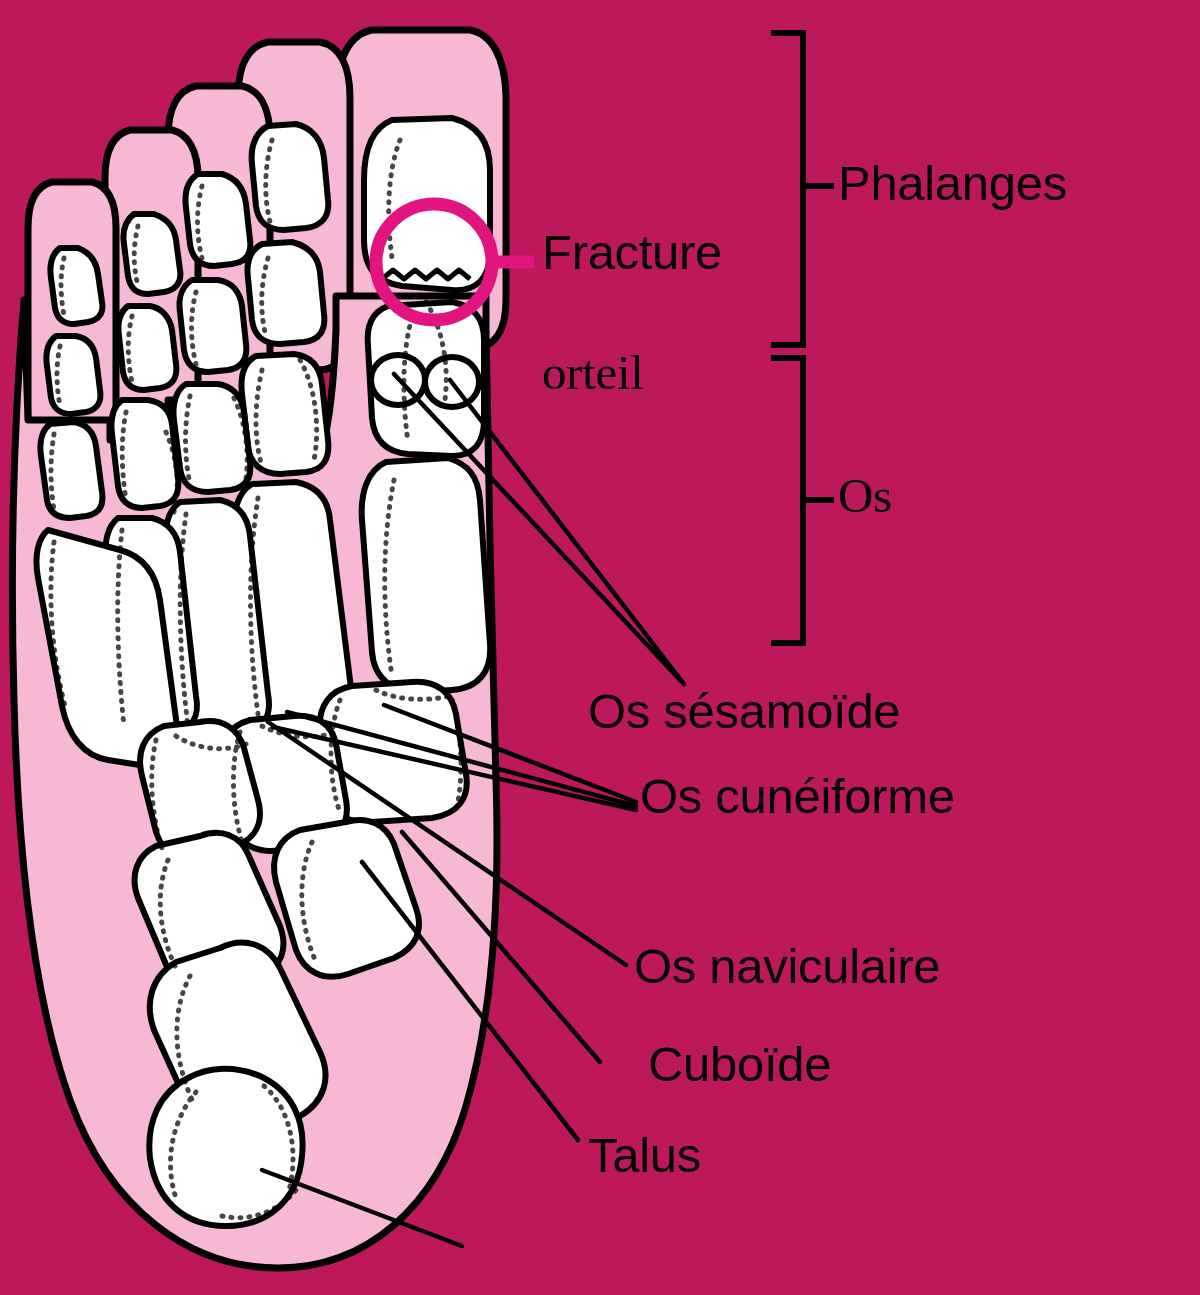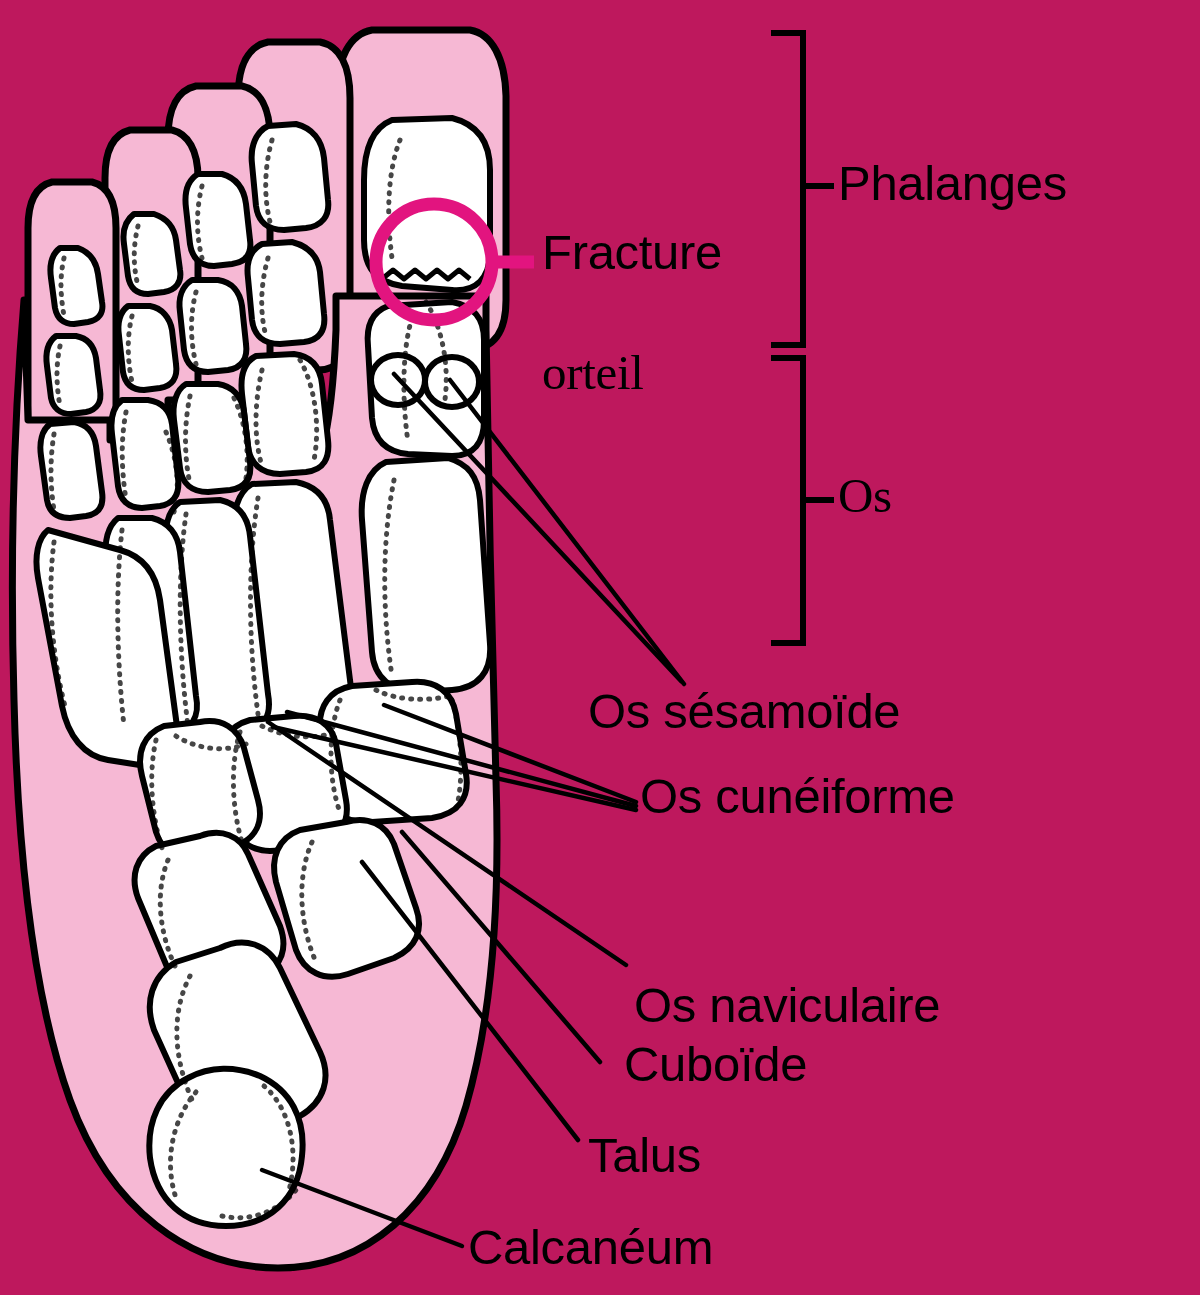--- a/index.html
+++ b/index.html
@@ -277,21 +277,20 @@
 
   <div class="lbl" style="left:838px; top:470px;font-family:Liberation Serif, serif;">Os</div>
 
   <div class="lbl" style="left:542px; top:227px;text-align:right;">Fracture</div>
   <div class="lbl" style="left:542px; top:347px;font-family:Liberation Serif, serif;">orteil</div>
 
   <div class="lbl" style="left:588px; top:686px;">Os sésamoïde</div>
 
   <div class="lbl" style="left:640px; top:771px;text-align:right;">Os cunéiforme</div>
 
-  <div class="lbl" style="left:634px; top:980px;text-align:right;">Os naviculaire</div>
-
-  <div class="lbl" style="left:624px; top:1039px;">Cuboïde</div>
+  <div class="lbl" style="left:634px; top:941px;text-align:right;">Os naviculaire</div>
+
+  <div class="lbl" style="left:648px; top:1039px;">Cuboïde</div>
 
   <div class="lbl" style="left:588px; top:1130px;">Talus</div>
 
-  <div class="lbl" style="left:468px; top:1222px;">Calcanéum</div>
 
 </div>
 
 </body></html>

